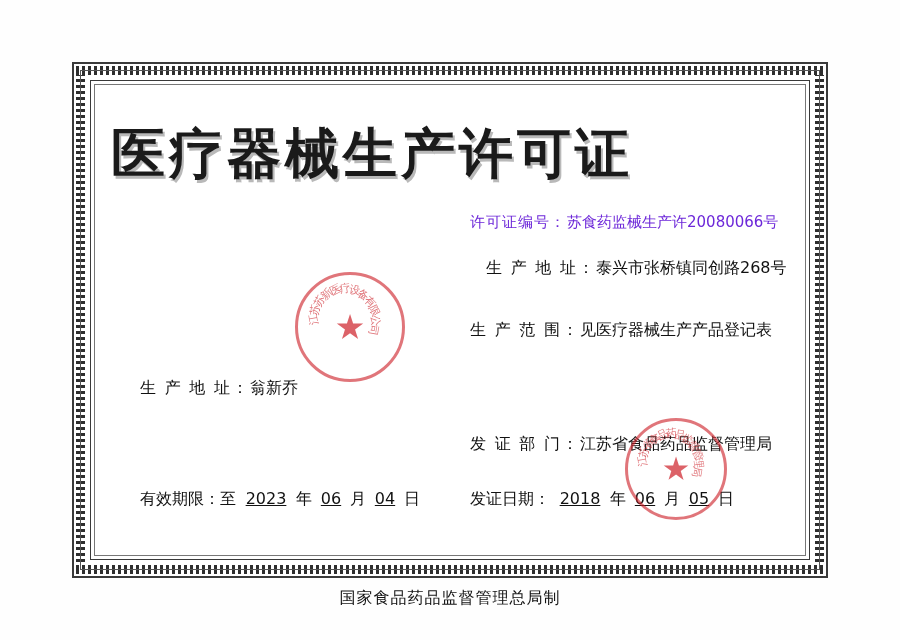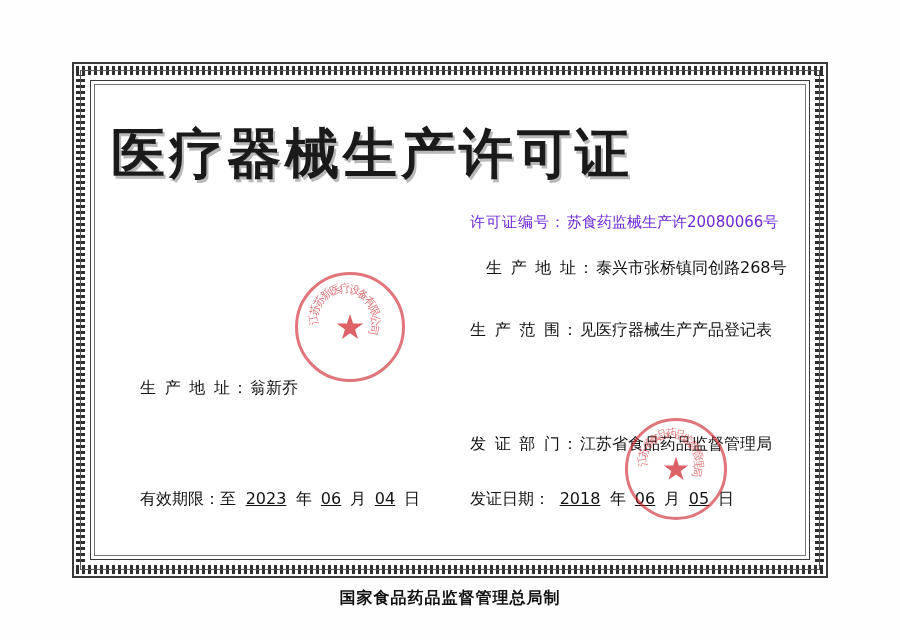--- a/index.html
+++ b/index.html
@@ -156,21 +156,21 @@
   .unit { margin: 0 6px; text-decoration: underline; }
 
   
   .footer {
     position: absolute;
     left: 0;
     top: 588px;
     width: 900px;
     text-align: center;
     font-size: 16px;
-    font-weight: bold;
+    font-weight: normal;
     color: #111;
     letter-spacing: 1px;
     font-family: "DejaVu Sans", sans-serif;
   }
 
   
   .seal {
     position: absolute;
     border-radius: 50%;
     border: 3px solid rgba(205, 32, 40, 0.62);

